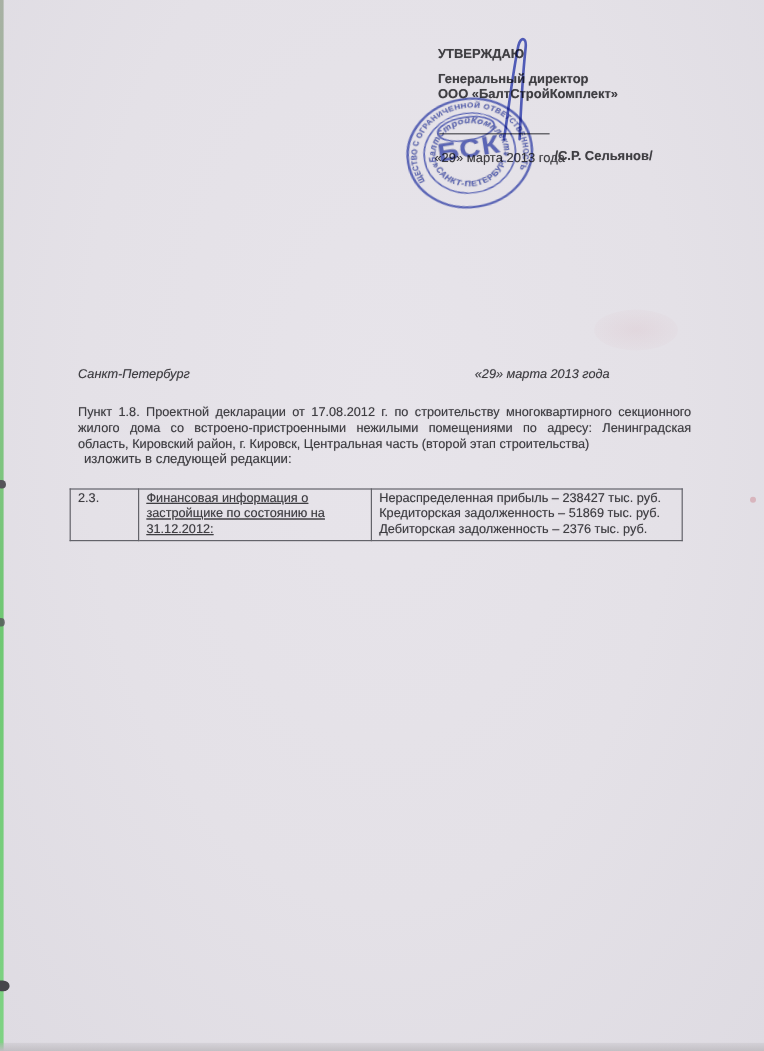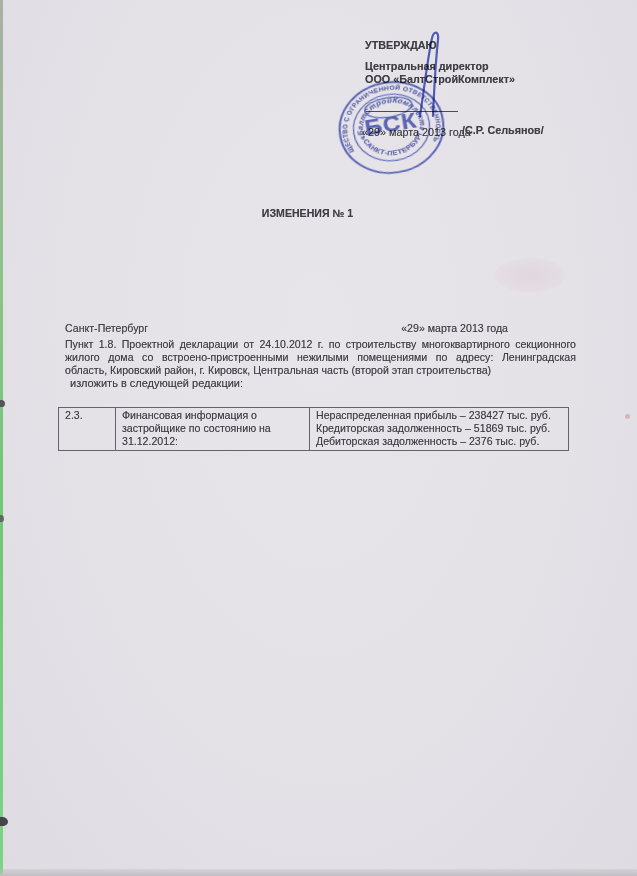--- a/index.html
+++ b/index.html
@@ -29,33 +29,33 @@
     z-index:2;
   }
   .signature-svg {
     left:402px; top:28px; width:60px; height:95px;
     mix-blend-mode: multiply; opacity:0.85; z-index:3;
   }
 
   .title-block { left:40px; top:206px; width:535px; text-align:center;
                  font-weight:bold; font-size:10.6px; line-height:14.6px; }
 
-  .dateline { left:65px; top:322px; width:443px; display:flex;
-              justify-content:space-between; font-size:10.6px; }
+  .dateline { left:65px; top:306px; width:443px; display:flex;
+              justify-content:space-between; font-size:10.6px;font-style:italic; }
 
   .body-par  { left:65px; top:338px; width:511px; text-align:justify;
                font-size:10.6px; line-height:13.2px; }
   .body-clos { left:70px; top:377px; font-size:11px; }
 
   table.amend { position:absolute; left:58px; top:407px; width:511px;
                 border-collapse:collapse; font-size:10.6px; line-height:13px;
                 color:#3f3e42; }
   table.amend td { border:1px solid #63636a; vertical-align:top; padding:1px 6px 2px 6px; }
   td.c-num { width:44px; }
-  td.c-lab { width:181px; padding-right:18px; }
+  td.c-lab { width:181px; padding-right:18px;text-decoration:underline; }
 
   .edge-left { left:0; top:0; width:3px; height:876px;
     background: linear-gradient(#a8b0a4 0%, #8cc28a 30%, #6fc873 60%, #7fd384 100%); }
   .edge-bottom { left:0; top:869px; width:637px; height:7px;
     background: linear-gradient(rgba(180,177,182,0.25), #c2bfc4); }
   .mark { background:#55545a; border-radius:40% 60% 55% 45%; }
   .m1 { left:-2px; top:400px; width:7px; height:7px; }
   .m2 { left:-2px; top:515px; width:6px; height:7px; opacity:0.8; }
   .m3 { left:-3px; top:817px; width:11px; height:9px; background:#46454b; }
   .pink-dot { left:625px; top:414px; width:5px; height:5px; border-radius:50%;
@@ -70,21 +70,21 @@
 
   <div class="abs edge-left"></div>
   <div class="abs edge-bottom"></div>
   <div class="abs mark m1"></div>
   <div class="abs mark m2"></div>
   <div class="abs mark m3"></div>
   <div class="abs pink-dot"></div>
   <div class="abs smudge"></div>
 
   <div class="abs hdr approval-heading">УТВЕРЖДАЮ</div>
-  <div class="abs hdr approval-pos1">Центральная директор</div>
+  <div class="abs hdr approval-pos1">Генеральный директор</div>
   <div class="abs hdr approval-pos2">ООО «БалтСтройКомплект»</div>
   <div class="abs sig-line"></div>
   <div class="abs hdr sig-name">/С.Р. Сельянов/</div>
   <div class="abs approval-date">«29» марта 2013 года</div>
 
   <svg class="abs stamp" viewBox="0 0 150 150">
     <defs>
       <path id="arcOuter" d="M 38 96 A 42 42 0 1 1 112 96"></path>
       <path id="arcBottom" d="M 45 75 A 30 30 0 0 0 105 75"></path>
       <path id="arcInner" d="M 51.6 88.5 A 27 27 0 1 1 98.4 88.5"></path>
@@ -104,29 +104,28 @@
       <textPath href="#arcInner" startOffset="50%">«БалтСтройКомплект»</textPath>
     </text>
     <text x="75" y="79" text-anchor="middle" font-size="23" font-weight="bold" letter-spacing="1" fill="#4353bb">БСК</text>
   </svg>
 
   <svg class="abs signature-svg" viewBox="0 0 60 95">
     <path d="M 18 88 C 22 62 25 34 30 10 C 32 2 37 3 36 12 C 33 40 32 64 31 88" fill="none" stroke="#3c4cc0" stroke-width="2.2" stroke-linecap="round"></path>
   </svg>
 
   <div class="abs title-block">
-    <div>ИЗМЕНЕНИЯ № 1</div>
   </div>
 
   <div class="abs dateline">
     <span>Санкт-Петербург</span>
     <span>«29» марта 2013 года</span>
   </div>
 
-  <div class="abs body-par">Пункт 1.8. Проектной декларации от 24.10.2012 г. по строительству  многоквартирного секционного жилого дома со встроено-пристроенными  нежилыми помещениями по адресу: Ленинградская область, Кировский район, г. Кировск, Центральная часть (второй этап строительства)</div>
+  <div class="abs body-par">Пункт 1.8. Проектной декларации от 17.08.2012 г. по строительству  многоквартирного секционного жилого дома со встроено-пристроенными  нежилыми помещениями по адресу: Ленинградская область, Кировский район, г. Кировск, Центральная часть (второй этап строительства)</div>
   <div class="abs body-clos">изложить в следующей редакции:</div>
 
   <table class="amend">
     <tbody>
         <tr>
       <td class="c-num">2.3.</td>
       <td class="c-lab">Финансовая информация о застройщике по состоянию на 31.12.2012:</td>
       <td class="c-val">
         <div>Нераспределенная прибыль – 238427 тыс. руб.</div>
         <div>Кредиторская задолженность – 51869 тыс. руб.</div>

